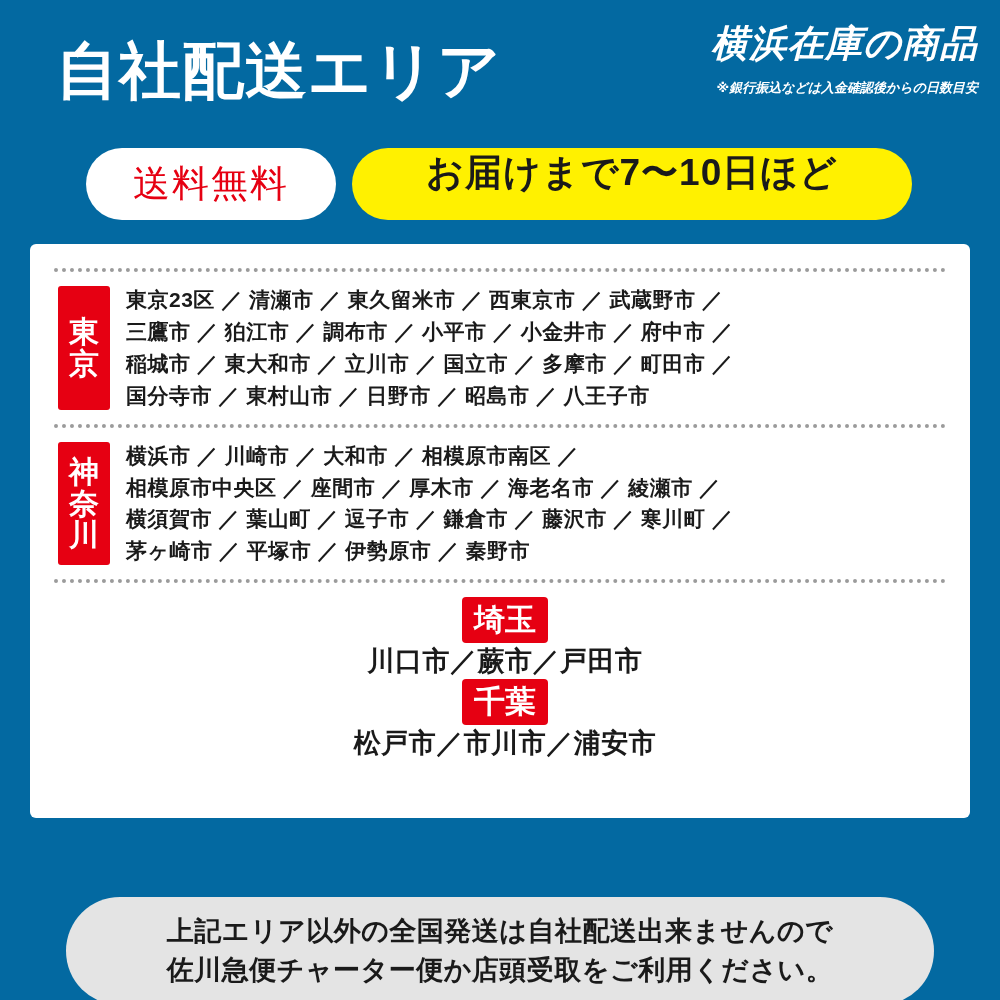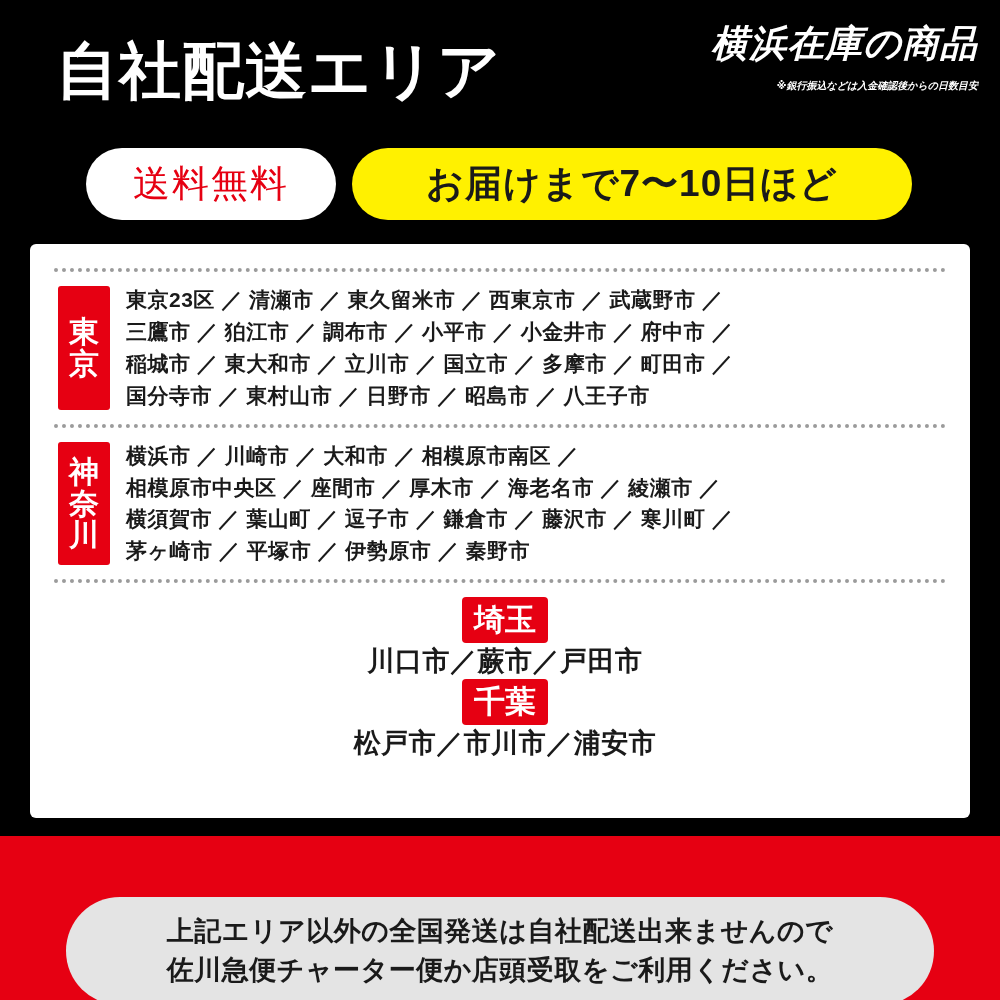--- a/index.html
+++ b/index.html
@@ -9,22 +9,22 @@
   body {
     width: 1000px;
     height: 1000px;
     background: #e60012;
     font-family: "Liberation Sans", "DejaVu Sans", sans-serif;
     overflow: hidden;
   }
   .poster {
     position: relative;
     width: 1000px;
-    height: 836px;
-    background: #000000;
+    height: 1000px;
+    background: #0369a1;
     box-sizing: border-box;
   }
 
   
   .header {
     position: relative;
     height: 140px;
     padding: 16px 24px 0 32px;
     box-sizing: border-box;
   }
@@ -49,21 +49,21 @@
   .stock-label {
     font-size: 37px;
     font-weight: bold;
     color: #ffffff;
     line-height: 1.1;
     white-space: nowrap;
     letter-spacing: 1px;
   }
   .note-small {
     margin-top: 14px;
-    font-size: 10px;
+    font-size: 13px;
     font-weight: bold;
     color: #ffffff;
     white-space: nowrap;
   }
 
   
   .badge-row {
     position: absolute;
     left: 0;
     top: 148px;
@@ -90,21 +90,20 @@
   }
   .eta {
     position: absolute;
     left: 352px;
     top: 0;
     width: 560px;
     height: 72px;
     background: #fff100;
     border-radius: 36px;
     display: flex;
-    align-items: center;
     justify-content: center;
   }
   .eta span {
     color: #1a1a1a;
     font-weight: bold;
     font-size: 37px;
     letter-spacing: 1px;
   }
 
   

